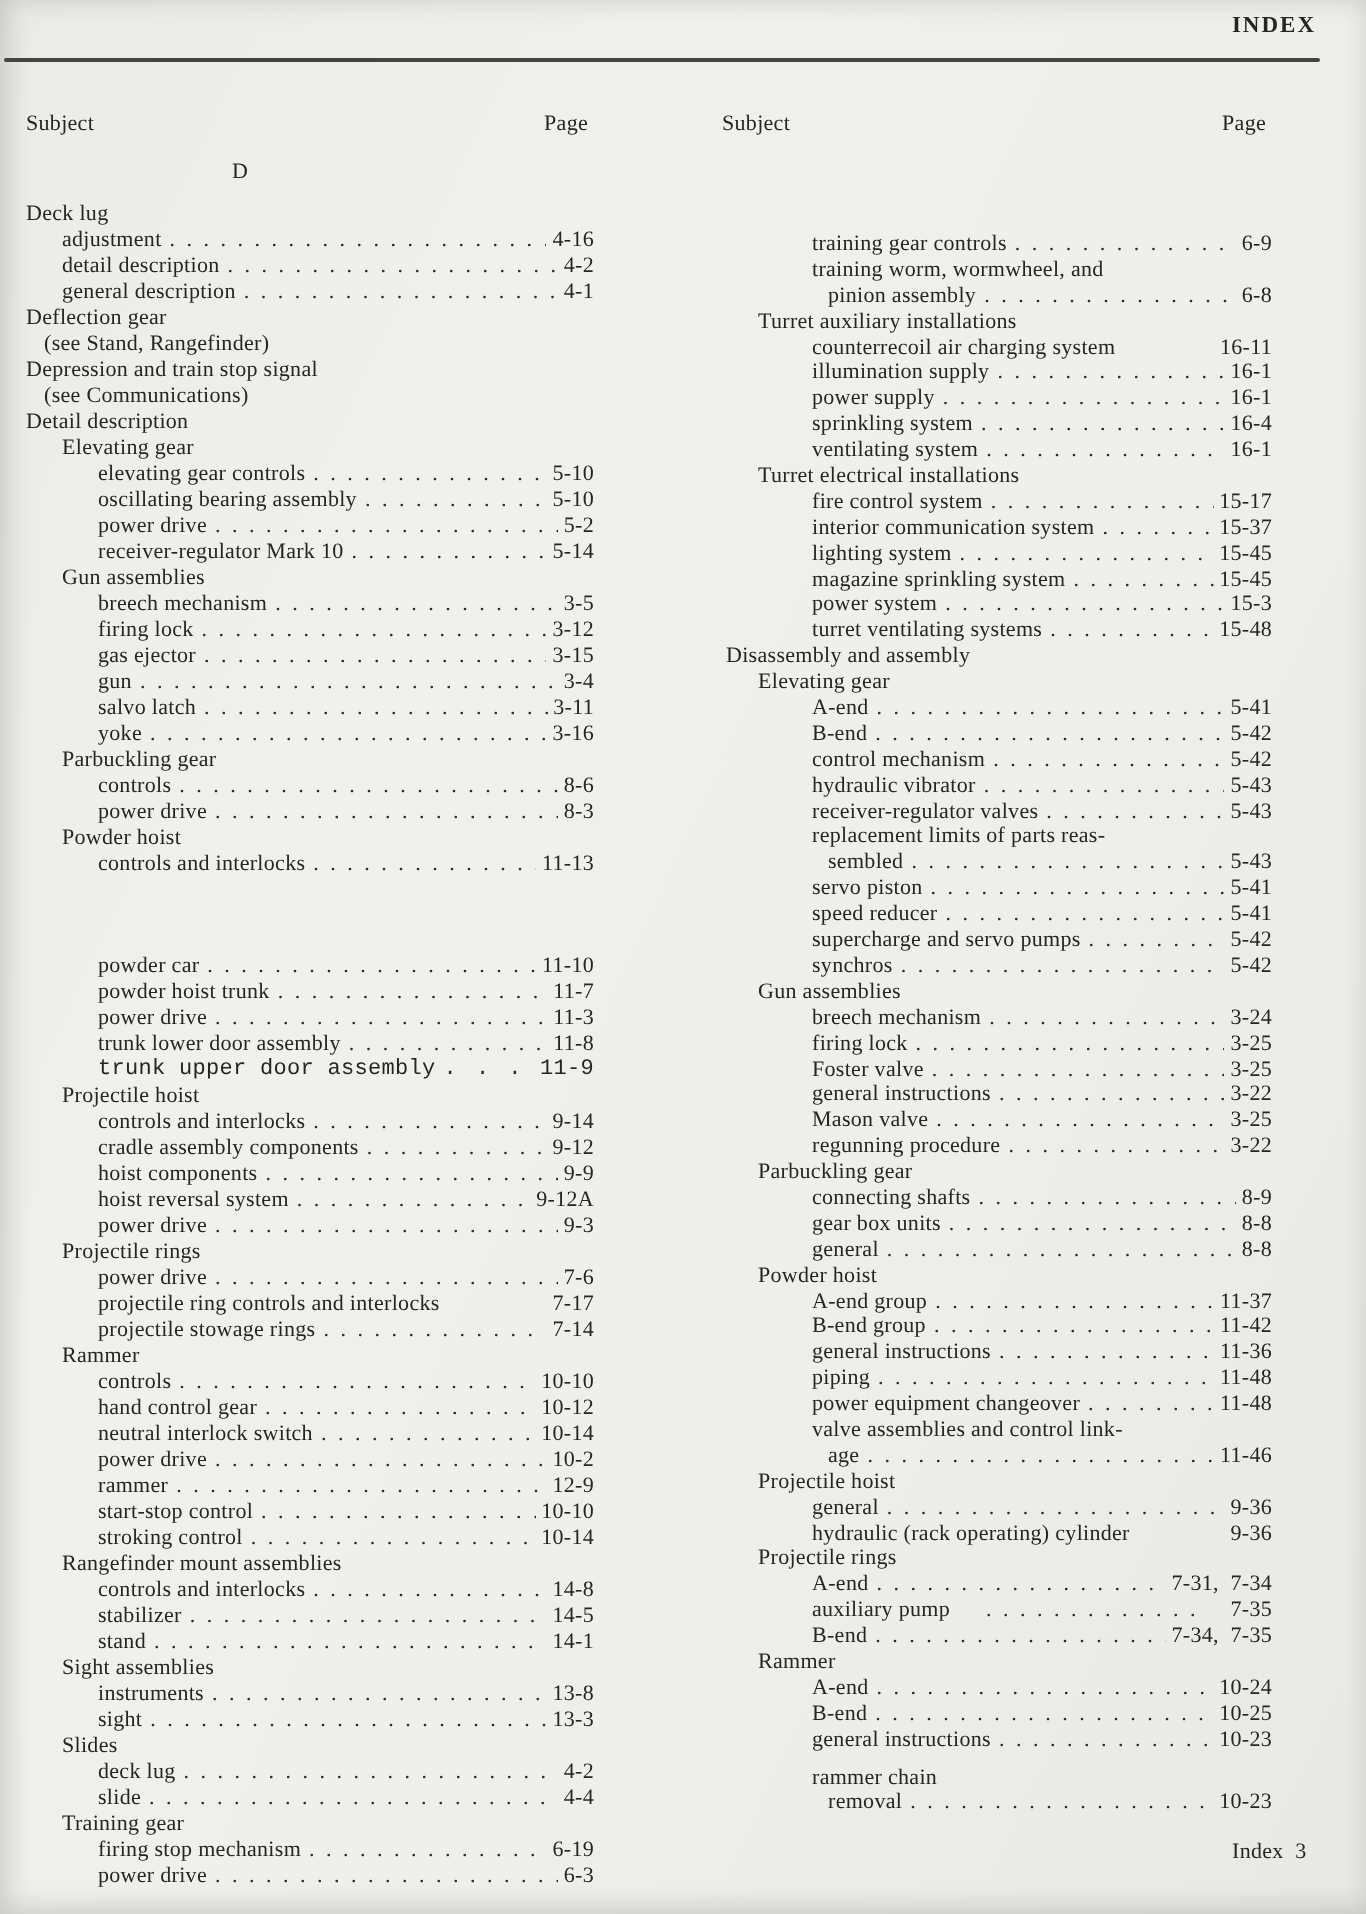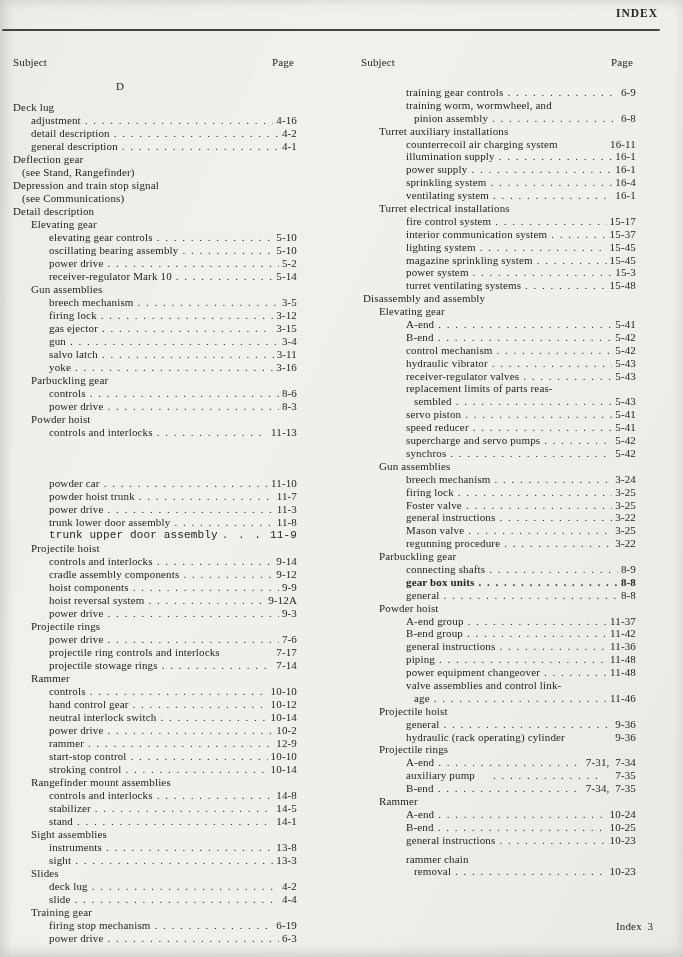--- a/index.html
+++ b/index.html
@@ -37,21 +37,21 @@
     display: flex; justify-content: space-between;
     height: 13px; line-height: 13px;
   }
   .col-head .ch-page { padding-right: 3px; }
   .section-letter {
     position: absolute; left: 97px; top: 24px;
     width: 20px; text-align: center;
   }
   .entries { position: relative; }
   .col-left  .entries { margin-top: 32px; }
-  .col-right .entries { margin-top: 17px; }
+  .col-right .entries { margin-top: 47px; }
   .row {
     display: flex; align-items: baseline;
     height: 13px; line-height: 13px;
     white-space: nowrap; overflow: hidden;
   }
   .col-right .row { height: 12.9px; line-height: 12.9px; }
   .row.space-before { margin-top: 6px; text-align: right; }
   .txt { flex: 0 0 auto; }
   .leader {
     flex: 1 1 auto; overflow: hidden; white-space: nowrap;
@@ -535,21 +535,21 @@
           <span class="pg">3-22</span>
         </div>
         <div class="row" style="padding-left: 18px;">
           <span class="txt">Parbuckling gear</span>
         </div>
         <div class="row" style="padding-left: 45px;">
           <span class="txt">connecting shafts</span>
           <span class="leader dots"></span>
           <span class="pg">8-9</span>
         </div>
-        <div class="row" style="padding-left: 45px; font-weight: bold;">
+        <div class="row" style="padding-left: 45px;">
           <span class="txt">gear box units</span>
           <span class="leader dots"></span>
           <span class="pg">8-8</span>
         </div>
         <div class="row" style="padding-left: 45px;">
           <span class="txt">general</span>
           <span class="leader dots"></span>
           <span class="pg">8-8</span>
         </div>
         <div class="row" style="padding-left: 18px;">

